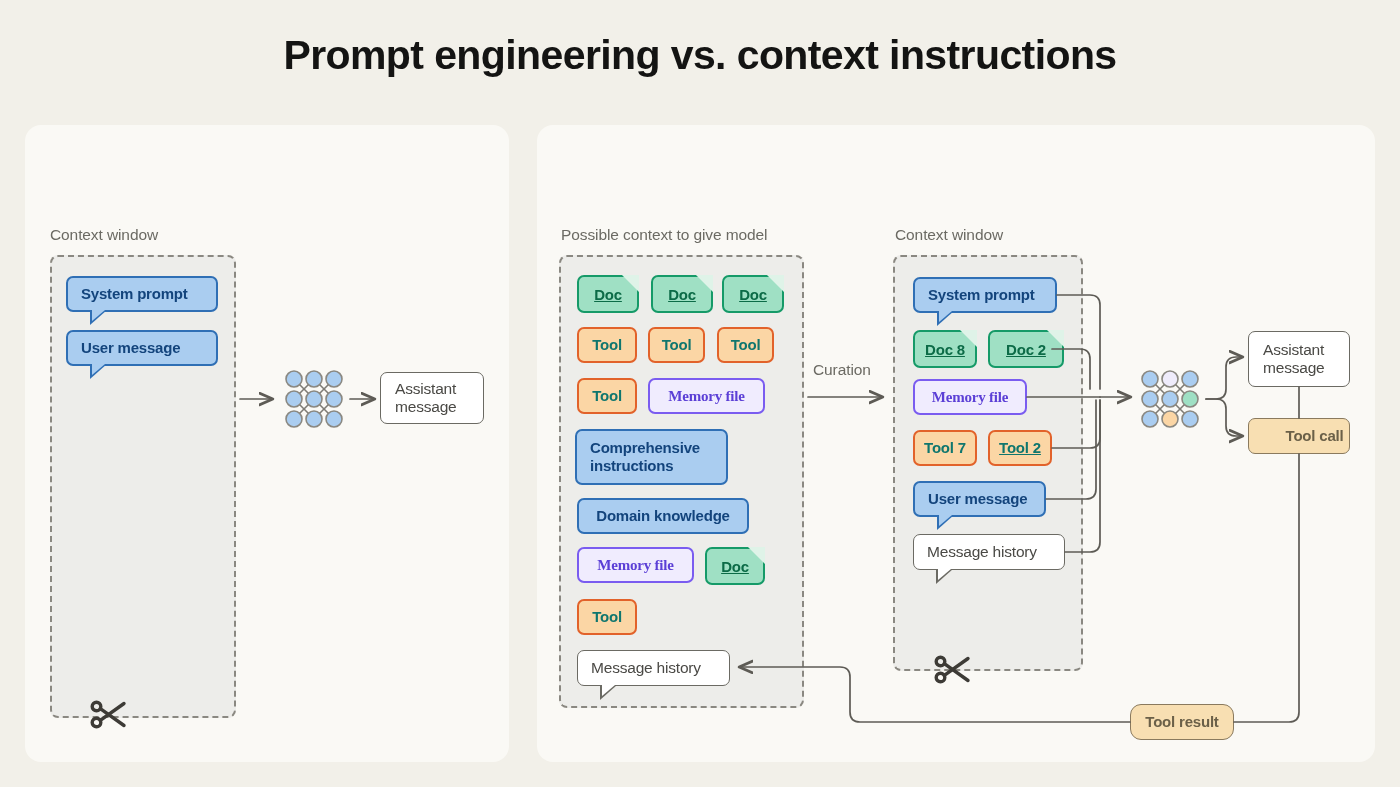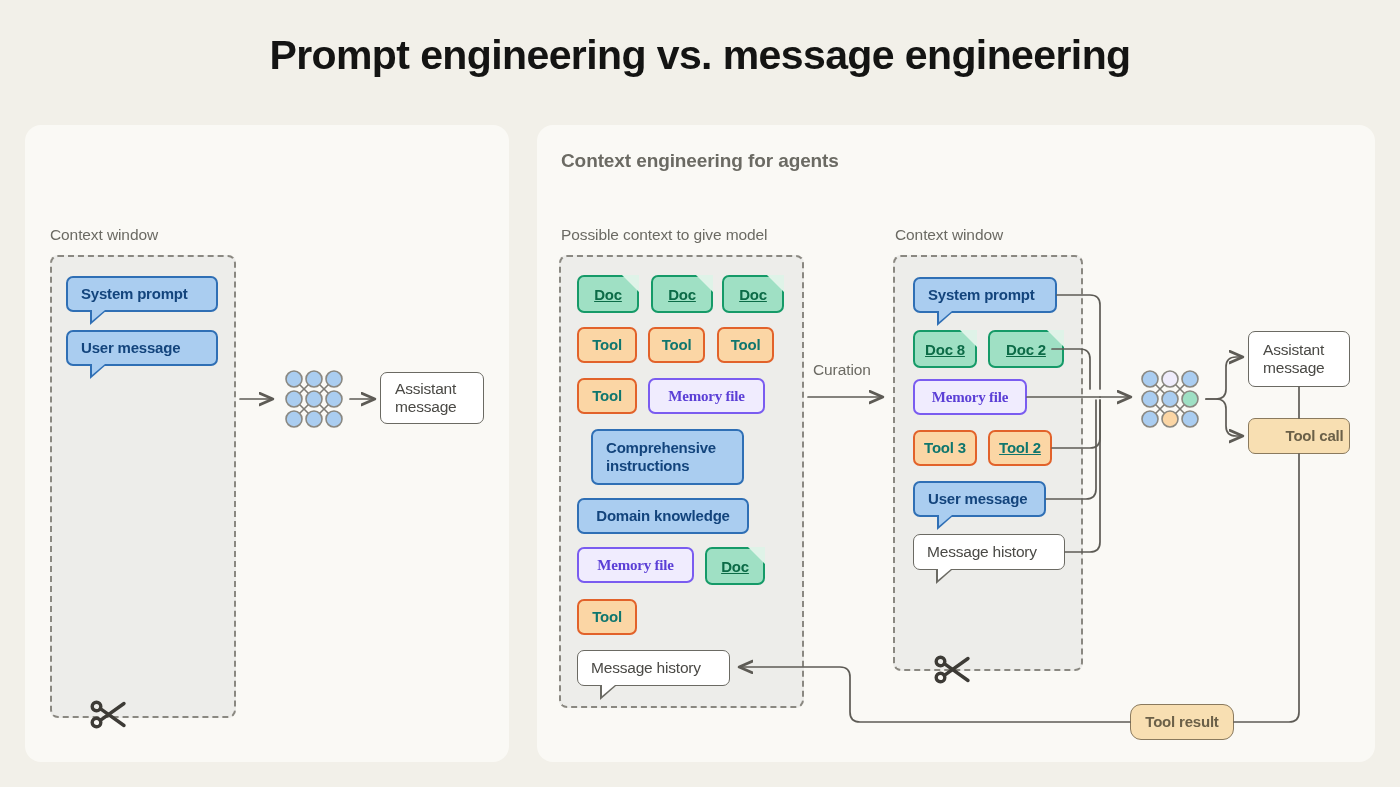--- a/index.html
+++ b/index.html
@@ -111,21 +111,21 @@
   #wires{position:absolute;left:0;top:0;width:1400px;height:787px;pointer-events:none;}
 
   
   .net{position:absolute;}
 </style>
 </head>
 <body>
 
 <div id="stage">
 
-  <div class="title">Prompt engineering vs. message engineering</div>
+  <div class="title">Prompt engineering vs. context instructions</div>
 
   <div class="panel" id="panel-left"></div>
 
 
   <div class="section-label" style="left:50px;top:226px;">Context window</div>
 
   <div class="ctxbox" style="left:50px;top:255px;width:186px;height:463px;"></div>
 
   <div class="chip c-blue bubble" style="left:66px;top:276px;width:152px;height:36px;">
     <span>System prompt</span>
@@ -160,21 +160,20 @@
     </svg>
   </div>
 
   <div class="chip c-white" style="left:380px;top:372px;width:104px;height:52px;flex-direction:column;align-items:flex-start;justify-content:center;padding-left:14px;">
     <span>Assistant</span>
     <span>message</span>
   </div>
 
   <div class="panel" id="panel-right"></div>
 
-  <div class="panel-title" style="left:561px;top:148px;">Context engineering for agents</div>
 
   <div class="section-label" style="left:561px;top:226px;">Possible context to give model</div>
   <div class="section-label" style="left:895px;top:226px;">Context window</div>
 
   <div class="ctxbox" style="left:559px;top:255px;width:245px;height:453px;"></div>
 
   <div class="doccard" style="left:577px;top:275px;width:62px;height:38px;">
     <span class="fold2"></span>
     <span>Doc</span>
   </div>
@@ -197,21 +196,21 @@
     <span>Tool</span>
   </div>
 
   <div class="chip c-orange center" style="left:577px;top:378px;width:60px;height:36px;">
     <span>Tool</span>
   </div>
   <div class="chip c-purple center" style="left:648px;top:378px;width:117px;height:36px;">
     <span>Memory file</span>
   </div>
 
-  <div class="chip c-blue" style="left:591px;top:429px;width:153px;height:56px;flex-direction:column;align-items:flex-start;justify-content:center;">
+  <div class="chip c-blue" style="left:575px;top:429px;width:153px;height:56px;flex-direction:column;align-items:flex-start;justify-content:center;">
     <span>Comprehensive</span>
     <span>instructions</span>
   </div>
 
   <div class="chip c-blue center" style="left:577px;top:498px;width:172px;height:36px;">
     <span>Domain knowledge</span>
   </div>
 
   <div class="chip c-purple center" style="left:577px;top:547px;width:117px;height:36px;">
     <span>Memory file</span>
@@ -244,21 +243,21 @@
   <div class="doccard" style="left:988px;top:330px;width:76px;height:38px;">
     <span class="fold2"></span>
     <span>Doc 2</span>
   </div>
 
   <div class="chip c-purple center" style="left:913px;top:379px;width:114px;height:36px;">
     <span>Memory file</span>
   </div>
 
   <div class="chip c-orange center" style="left:913px;top:430px;width:64px;height:36px;">
-    <span>Tool 3</span>
+    <span>Tool 7</span>
   </div>
   <div class="chip c-orange center" style="left:988px;top:430px;width:64px;height:36px;text-decoration:underline;">
     <span>Tool 2</span>
   </div>
 
   <div class="chip c-blue bubble" style="left:913px;top:481px;width:133px;height:36px;">
     <span>User message</span>
   </div>
 
   <div class="chip c-white bubble" style="left:913px;top:534px;width:152px;height:36px;">

